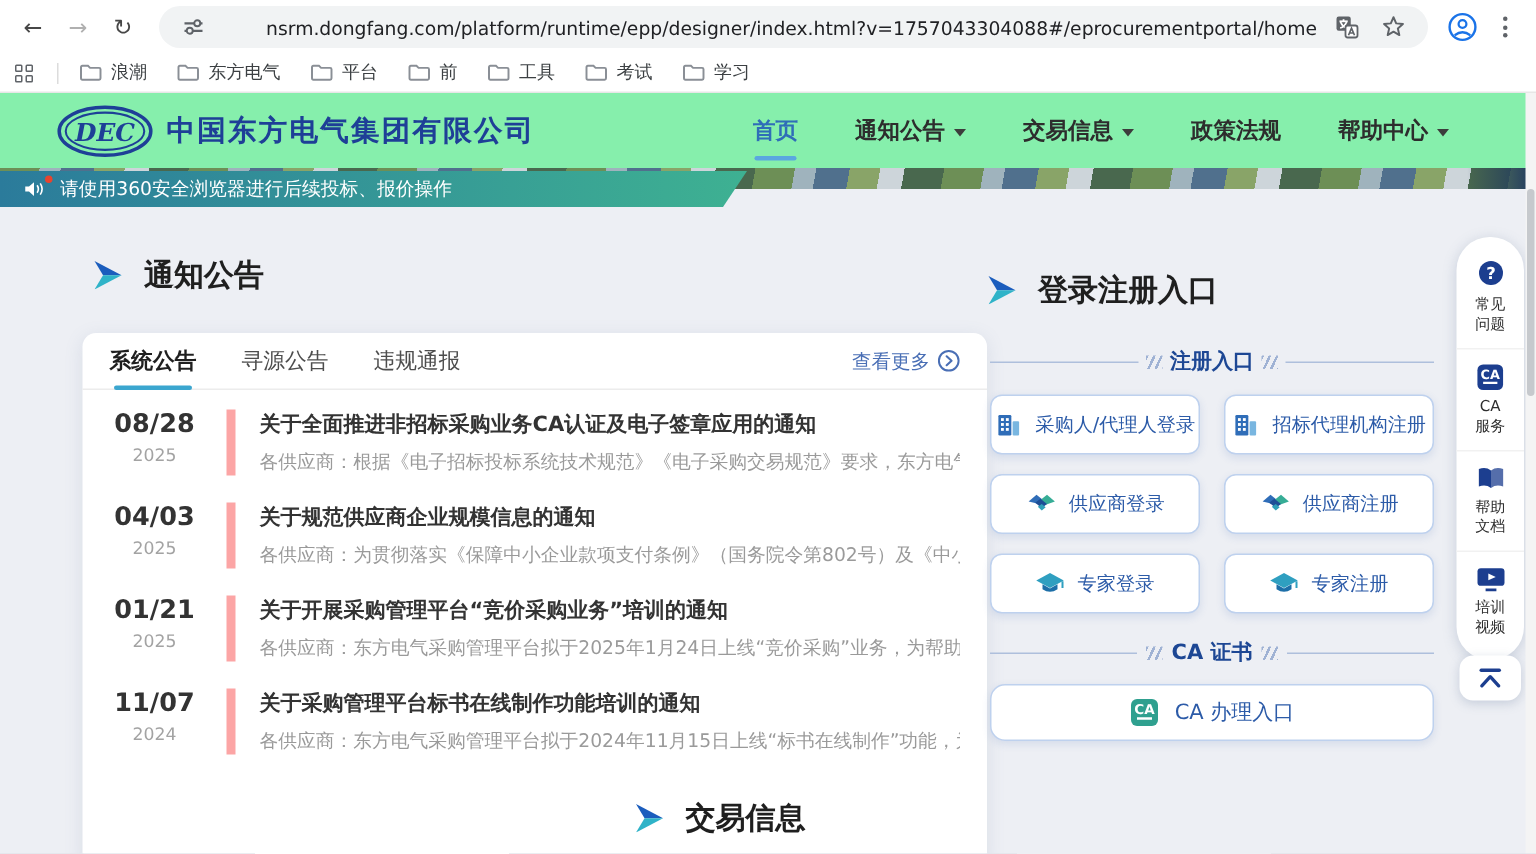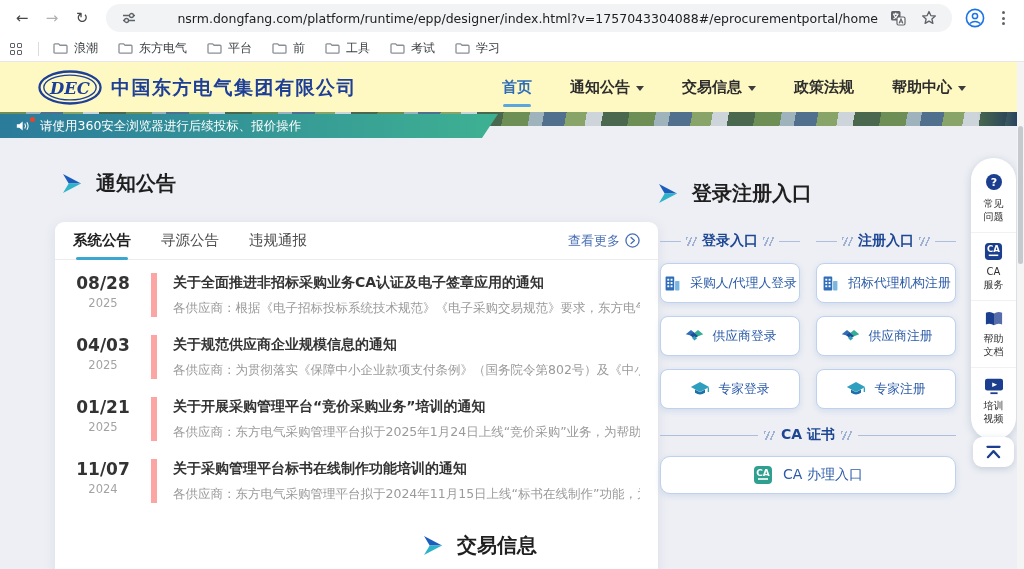--- a/index.html
+++ b/index.html
@@ -20,21 +20,21 @@
   .dots i { width:3px; height:3px; border-radius:50%; background:#5f6368; }
 
   .bookmarks { height:26px; display:flex; align-items:center; padding:0 10px; gap:20px;
                border-bottom:1px solid #e7e7e7; }
   .apps-grid { display:grid; grid-template-columns:5px 5px; grid-gap:2px; margin-right:2px; }
   .apps-grid i { width:5px; height:5px; border:1.4px solid #5f6368; border-radius:1px; }
   .bm-sep { width:1px; height:14px; background:#dcdcdc; margin:0 -6px; }
   .bm { display:flex; align-items:center; gap:6px; font-size:12px; color:#3c4043; }
 
   
-  .site-header { position:absolute; top:62px; left:0; right:0; height:50px; background:#fef9c3;
+  .site-header { position:absolute; top:62px; left:0; right:0; height:50px; background:#86efac;
                  display:flex; align-items:center; justify-content:space-between;
                  padding:0 58px 0 38px; z-index:30; }
   .logo { display:flex; align-items:center; gap:9px; }
   .logo-names { display:flex; flex-direction:column; }
   .co-cn { font-size:19px; font-weight:bold; color:#1e3f97; letter-spacing:1.5px; line-height:1.1; }
   .co-en { font-size:9px; font-weight:bold; color:#1e3f97; letter-spacing:2.4px; margin-top:2px; }
   .main-nav { display:flex; align-items:center; gap:38px; }
   .nav-item { position:relative; display:flex; align-items:center; gap:6px; font-size:15px;
               font-weight:600; color:#2d2d2d; cursor:pointer; padding:6px 0; }
   .nav-item.active { color:#2f6db8; }
@@ -413,27 +413,20 @@
         <use href="#i-arrow"></use>
       </svg>
     <span>登录注册入口</span>
   </div>
 
   <div class="login-panel">
     <div class="ghead-row">
       <div class="ghead">
         <span class="dline"></span>
           <span class="hatch"></span>
-        <span>登录入口</span>
-        <span class="hatch"></span>
-          <span class="dline"></span>
-      </div>
-      <div class="ghead">
-        <span class="dline"></span>
-          <span class="hatch"></span>
         <span>注册入口</span>
         <span class="hatch"></span>
           <span class="dline"></span>
       </div>
     </div>
     <div class="btn-grid">
       <div class="lbtn">
         <svg width="19" height="19">
             <use href="#i-building"></use>
           </svg>

